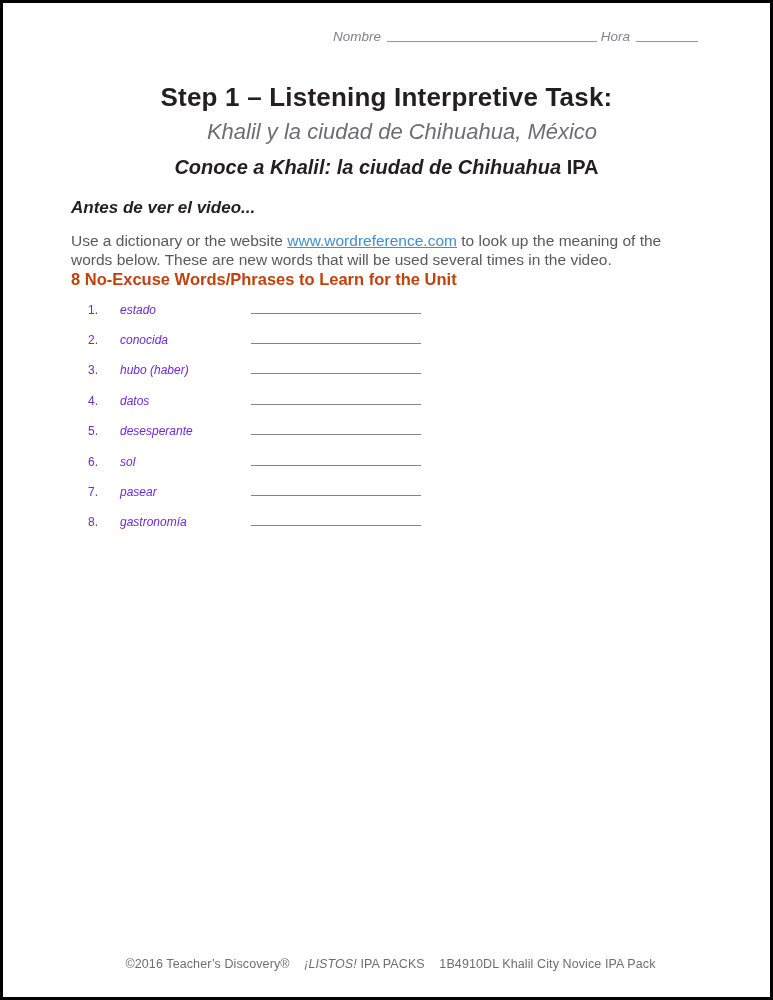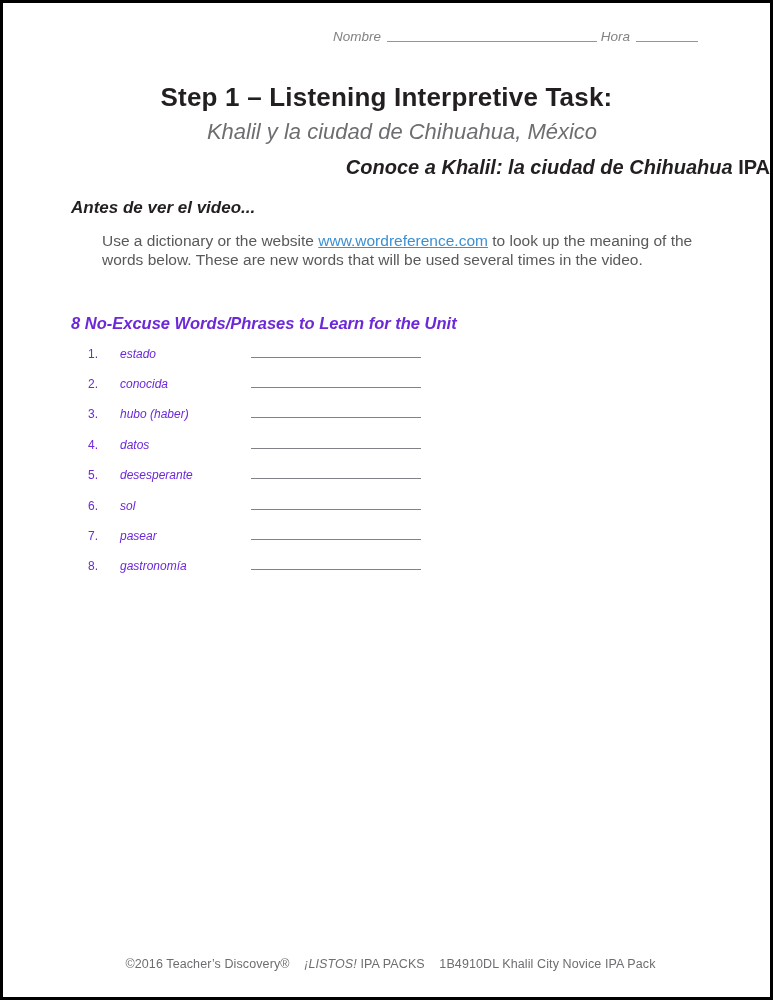--- a/index.html
+++ b/index.html
@@ -55,53 +55,49 @@
     font-size: 22px;
     font-style: italic;
     color: #6d6e71;
     padding-left: 31px;
   }
   .title-ipa {
     margin-top: 11px;
     font-size: 20px;
     font-weight: bold;
     color: #231f20;
-    text-align: right;
   }
   .title-ipa .it { font-style: italic; }
 
   .content { padding: 0 68px; }
 
   .antes-heading {
     margin-top: 19px;
     font-size: 17px;
     font-weight: bold;
     font-style: italic;
     color: #231f20;
   }
   .para {
     margin-top: 13px;
     font-size: 15.5px;
     line-height: 19.5px;
     color: #58595b;
     max-width: 632px;
-    margin-left: 31px;
   }
   .para a {
     color: #3d8fd1;
     text-decoration: underline;
     cursor: pointer;
   }
 
   .vocab-heading {
-    margin-top: 44px;
     font-size: 16.5px;
     font-weight: bold;
-    color: #6d28d9;
-    font-style: italic;
+    color: #c2410c;
   }
   .vocab-list { margin-top: 6px; }
   .vocab-row {
     height: 30.4px;
     line-height: 30.4px;
     margin-left: 17px;
     font-size: 12px;
     color: #6d28d9;
     white-space: nowrap;
   }

